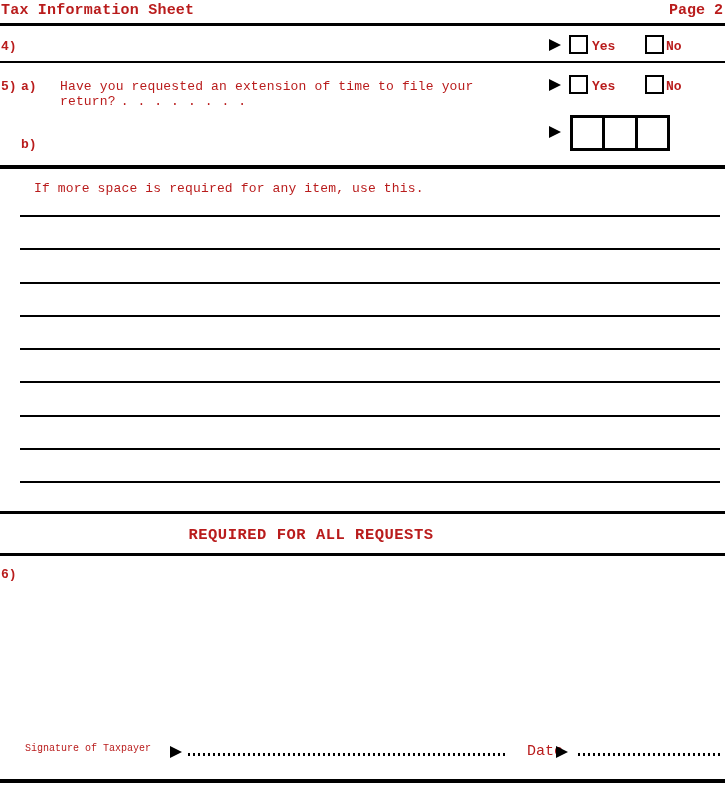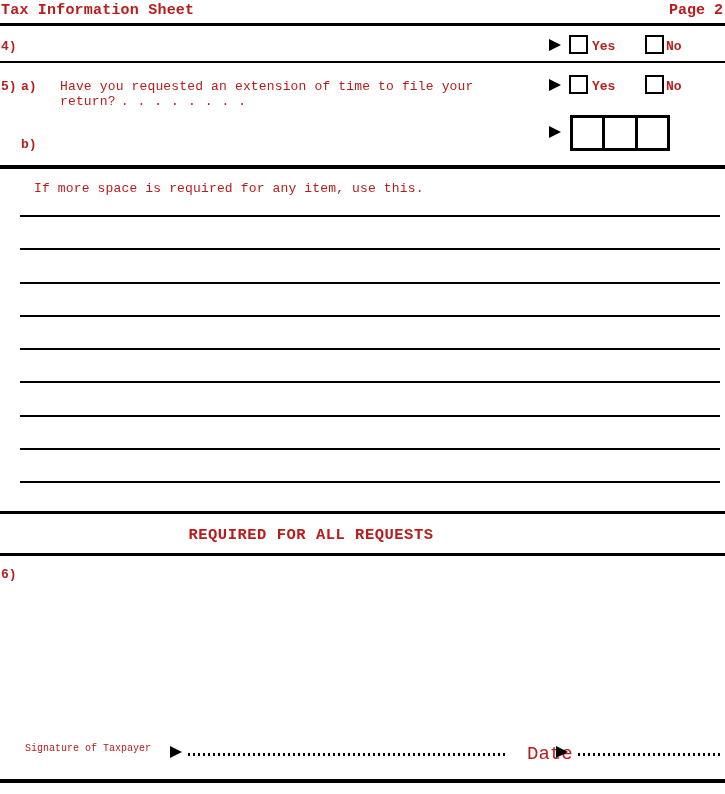--- a/index.html
+++ b/index.html
@@ -72,21 +72,21 @@
             font-size: 15.5px; font-weight: bold; letter-spacing: 0.5px; }
 
   .n6 { left: 1px; top: 567px; }
   .h6 { left: 22px; top: 567px; font-weight: bold; font-size: 13px; letter-spacing: 0.15px; }
   .para { position: absolute; left: 17px; width: 697px; font-size: 13px;
           line-height: 16px; letter-spacing: 0.1px; text-indent: 13px; }
   .p1 { top: 590px; }
   .p2 { top: 643px; }
 
   .sig-label  { left: 25px;  top: 743px; font-size: 10px; }
-  .date-label { left: 527px; top: 743px; font-size: 19px; }
+  .date-label { left: 527px; top: 743px; font-size: 15px; }
   .dotline { position: absolute; top: 753px; height: 3px;
              background: repeating-linear-gradient(90deg, #000 0 2px, transparent 2px 5px); }
   .dot1 { left: 188px; width: 317px; }
   .dot2 { left: 578px; width: 145px; }
 </style>
 </head>
 <body>
 
 <div class="page">
 

